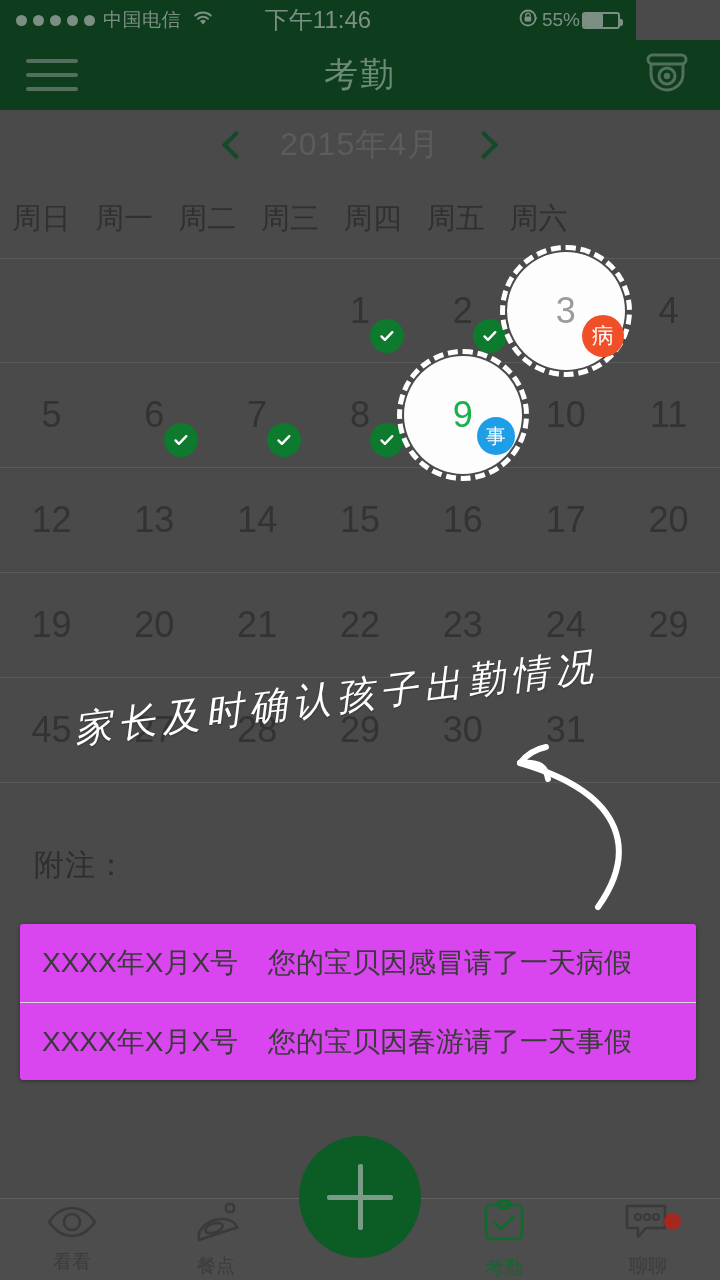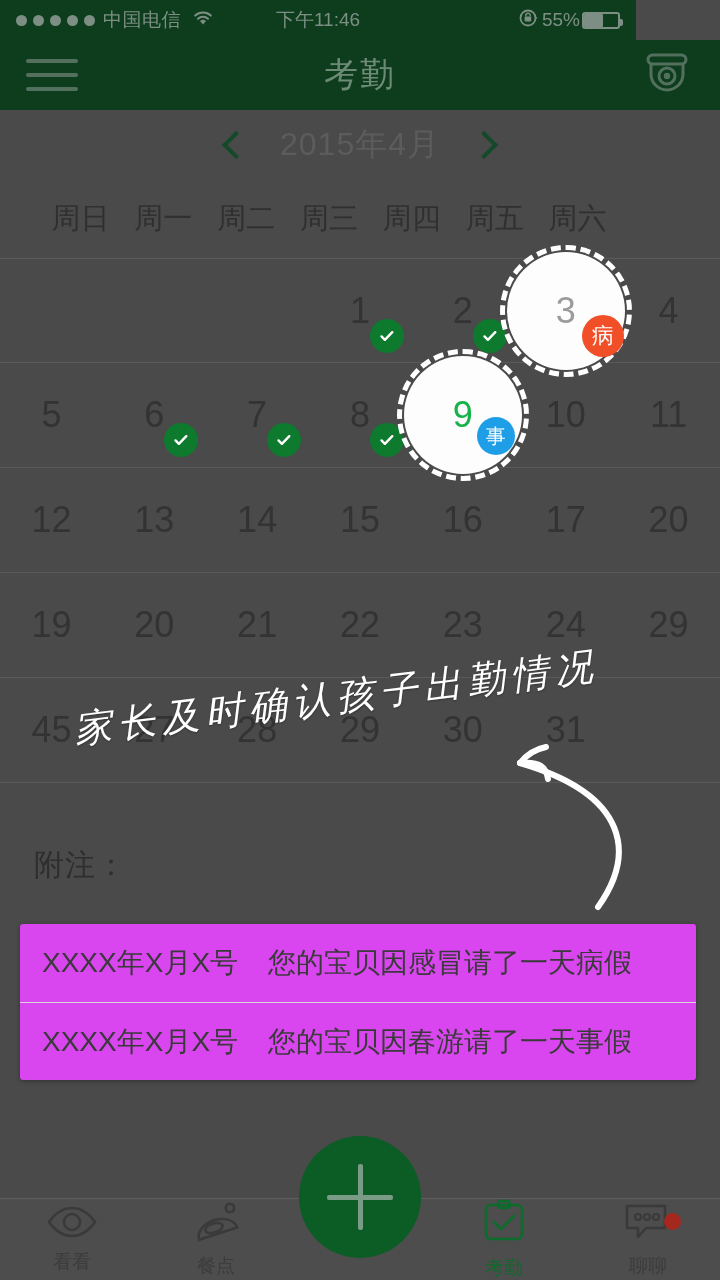--- a/index.html
+++ b/index.html
@@ -14,21 +14,21 @@
   .statusbar{
     position:absolute; top:0; left:0; width:636px; height:40px;
     background:#0d3d1d; display:flex; align-items:center; padding:0 16px;
     color:#6f8b78;
   }
   .sb-left{ display:flex; align-items:center; gap:8px; }
   .dots{ display:flex; gap:6px; align-items:center; }
   .dot{ width:11px; height:11px; border-radius:50%; background:#7d8f84; }
   .carrier{ font-size:19px; letter-spacing:.5px; color:#7d8f84; }
   .wifi{ margin-left:2px; }
-  .sb-center{ position:absolute; left:0; right:0; text-align:center; font-size:19px; color:#7d8f84; pointer-events:none; }
+  .sb-center{ position:absolute; left:0; right:0; text-align:center; font-size:24px; color:#7d8f84; pointer-events:none; }
   .sb-right{ margin-left:auto; display:flex; align-items:center; gap:2px; z-index:2; }
   .batt-pct{ font-size:19px; color:#7d8f84; }
   .batt{ width:38px; height:17px; border:2px solid #7d8f84; border-radius:3px; position:relative; }
   .batt:after{ content:""; position:absolute; right:-5px; top:5px; width:3px; height:7px; background:#7d8f84; border-radius:0 2px 2px 0; }
   .batt i{ display:block; height:100%; background:#7d8f84; border-radius:1px; }
 
   
   .navbar{
     position:absolute; top:40px; left:0; width:720px; height:70px;
     background:#0d3d1d; display:flex; align-items:center; justify-content:center;
@@ -45,21 +45,21 @@
     display:flex; align-items:center; justify-content:center; gap:34px;
   }
   .month-label{ font-size:32px; color:#5c5c5c; letter-spacing:1px; }
   .chev{ width:20px; height:20px; border-right:4px solid #14492a; border-bottom:4px solid #14492a; }
   .chev.prev{ transform:rotate(135deg); }
   .chev.next{ transform:rotate(-45deg); }
 
   
   .weekdays{
     position:absolute; top:180px; left:0; width:580px; height:78px;
-    display:grid; grid-template-columns:repeat(7,1fr); align-items:center;margin-left:39px;
+    display:grid; grid-template-columns:repeat(7,1fr); align-items:center;
   }
   .weekdays span{ text-align:center; font-size:29px; color:#303030; }
 
   
   .calendar{ position:absolute; top:258px; left:0; width:720px; }
   .week{ display:grid; grid-template-columns:repeat(7,1fr); height:105px; border-bottom:1px solid #5a5a5a; }
   .week:first-child{ border-top:1px solid #5a5a5a; }
   .cell{ position:relative; display:flex; align-items:center; justify-content:center; }
   .daynum{ font-size:36px; color:#333333; font-weight:300; }
   .check{

